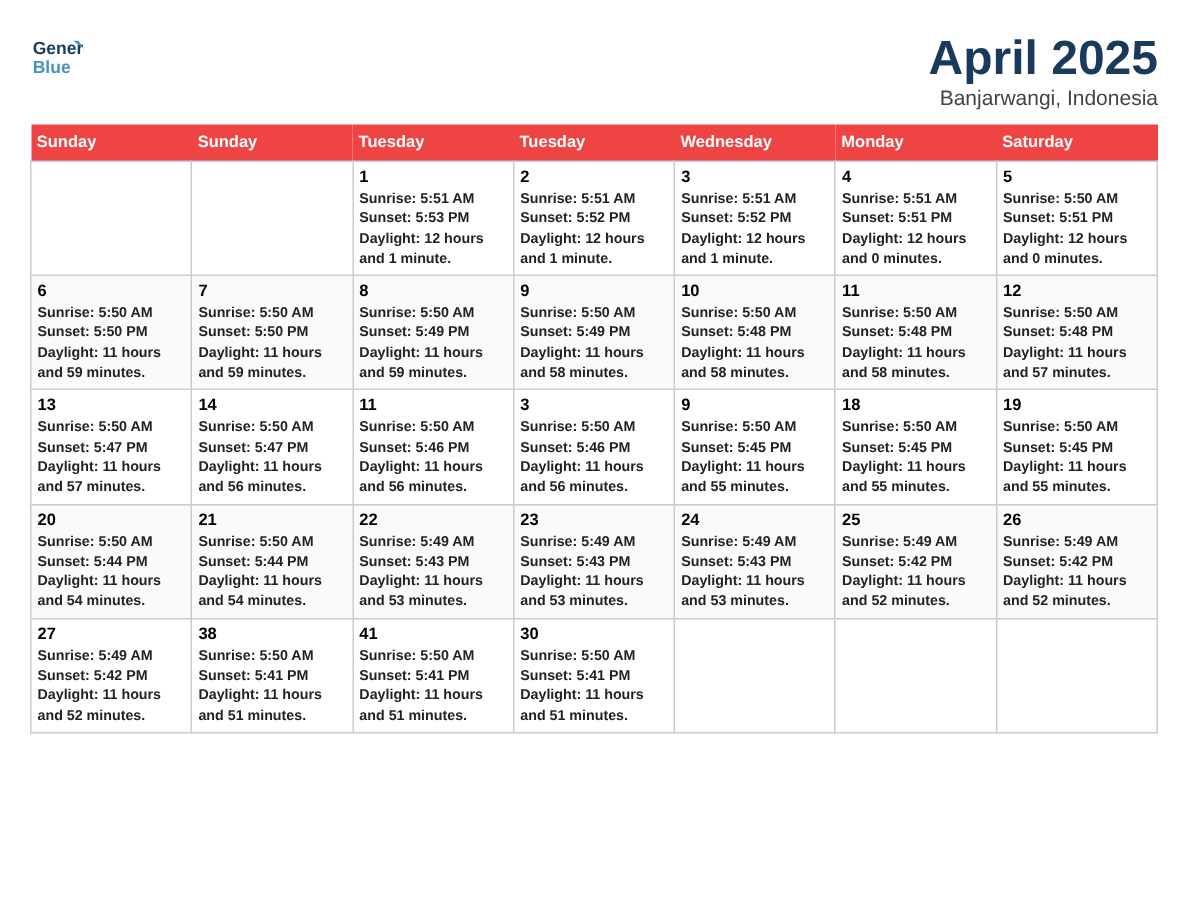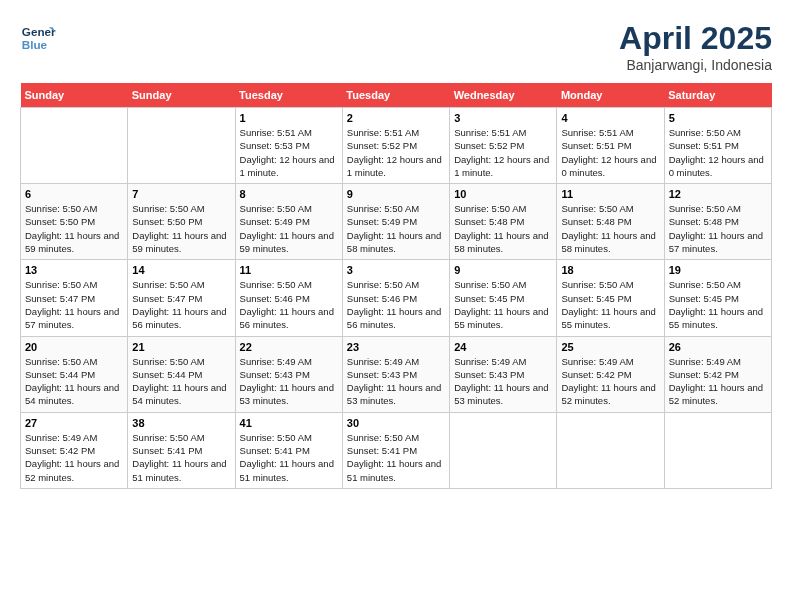--- a/index.html
+++ b/index.html
@@ -59,20 +59,21 @@
     }
     .day-number {
       font-weight: bold;
       font-size: 11px;
       margin-bottom: 2px;
     }
     .day-info {
       font-size: 9.5px;
       color: #222;
       line-height: 1.4;
+      font-weight: bold;
     }
     .empty-cell {
       background: #f9f9f9;
     }
     tbody tr:nth-child(even) td {
       background-color: #fafafa;
     }
     tbody tr:nth-child(odd) td {
       background-color: #ffffff;
     }

